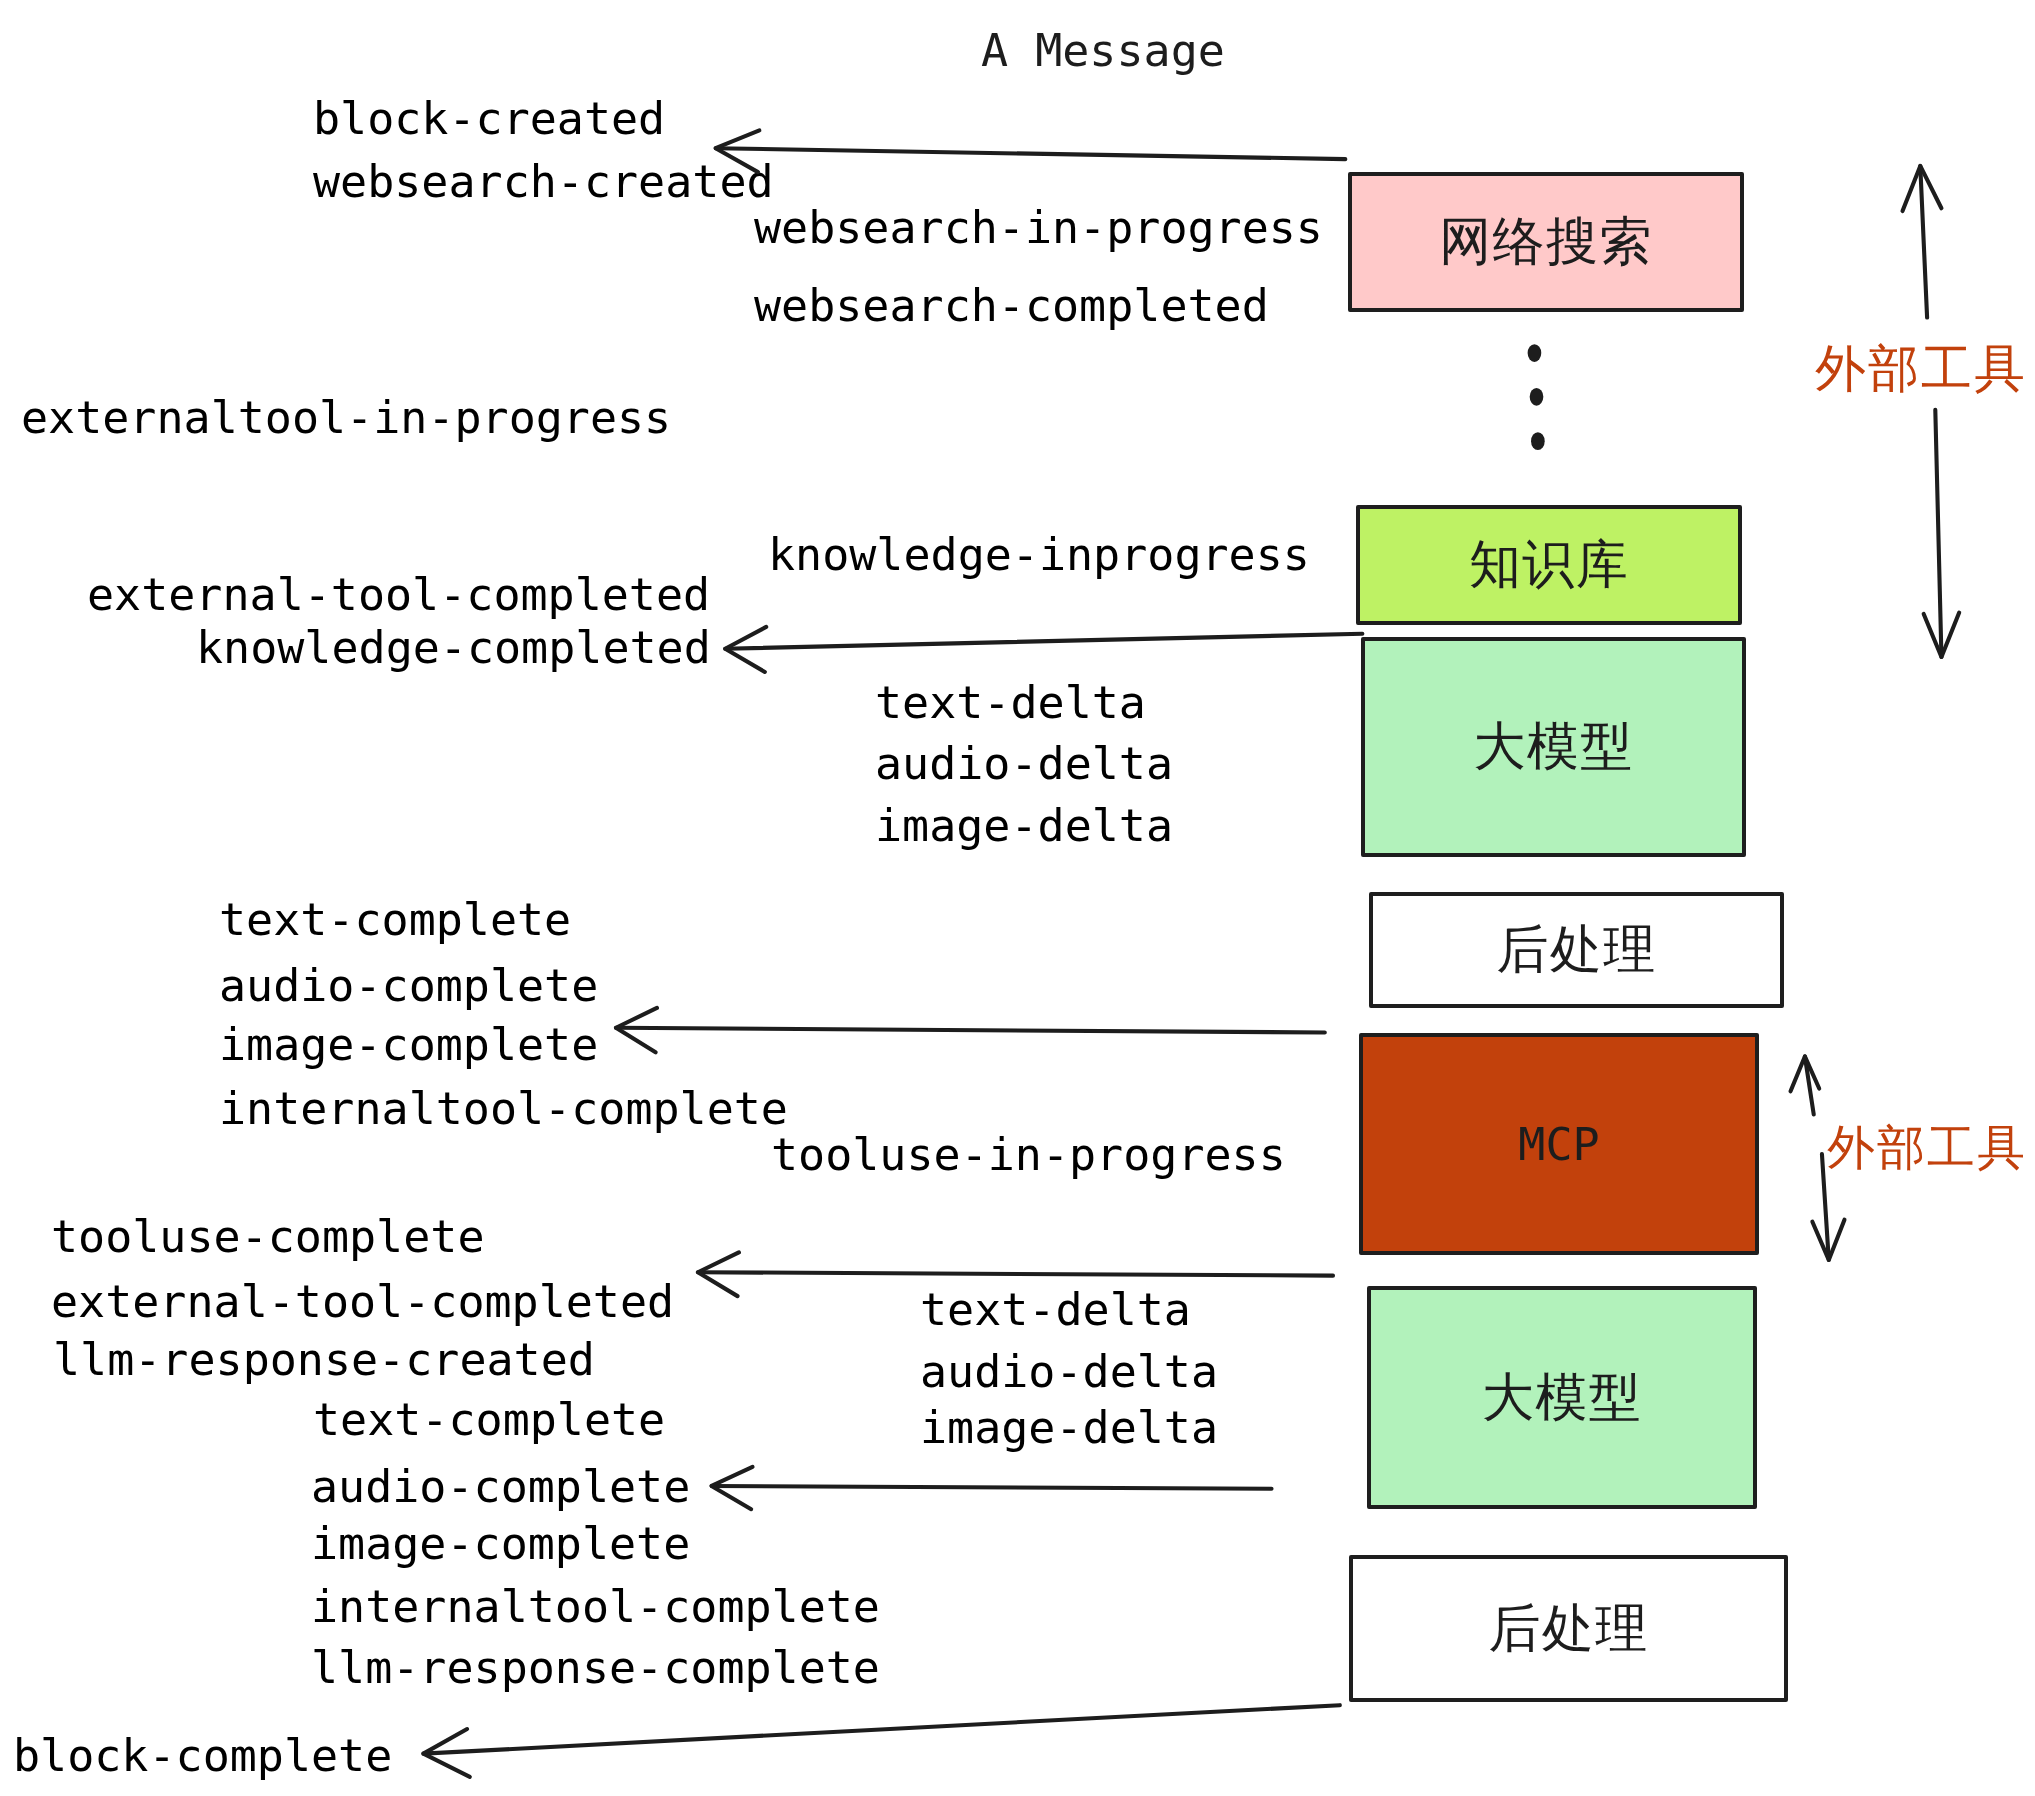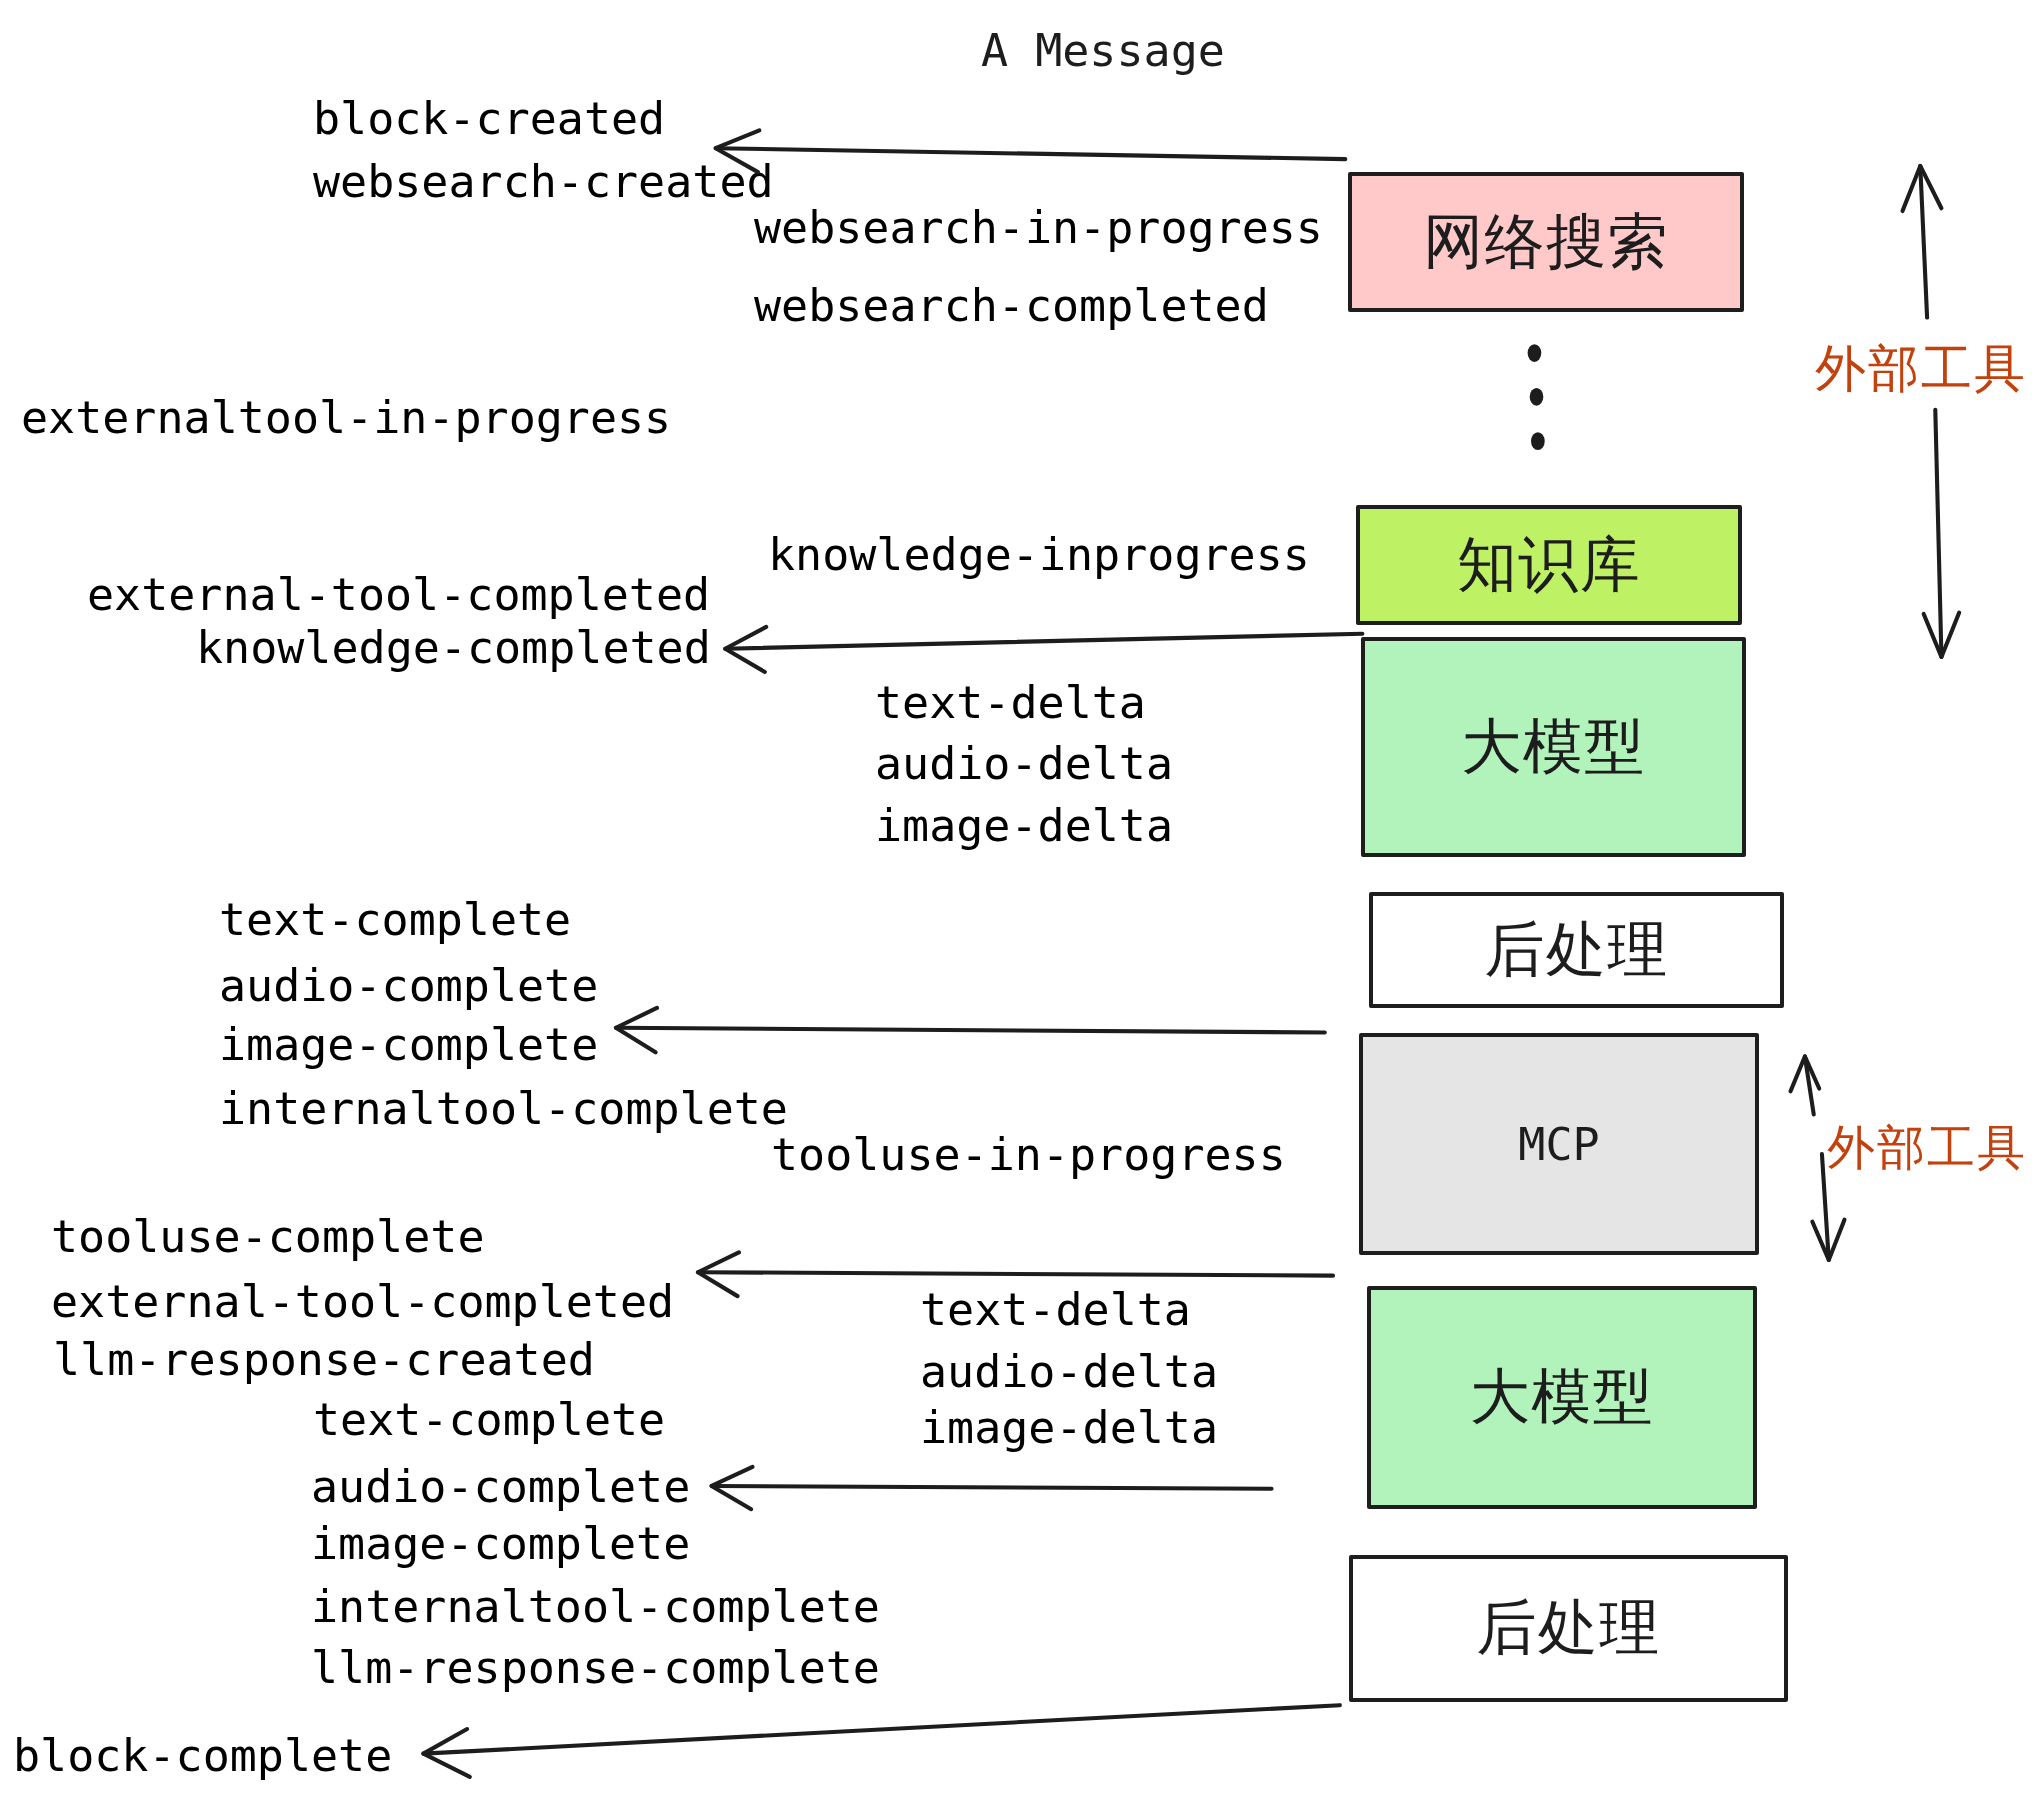--- a/index.html
+++ b/index.html
@@ -11,21 +11,21 @@
     position:absolute;left:981px;top:26px;
     font:45px/1.1 "DejaVu Sans Mono", monospace;white-space:pre;
   }
   .event{
     position:absolute;font:45px/1 "DejaVu Sans Mono", monospace;
     white-space:pre;color:#000000;
   }
   .box{
     position:absolute;border:4.8px solid #1e1e1e;border-radius:2px;
     display:flex;align-items:center;justify-content:center;
-    font-family:Liberation Serif, serif;font-size:60px;color:#1d1d1d;
+    font-family:Liberation Serif, serif;font-size:52px;color:#1d1d1d;
     box-sizing:border-box;letter-spacing:1.4px;
   }
   .box.mono-label{font-family:"DejaVu Sans Mono", monospace;font-size:45px;letter-spacing:0;}
   .side-label{
     position:absolute;font-family:"DejaVu Sans", sans-serif;color:#c2410c;
     white-space:pre;letter-spacing:2px;text-align:center;
   }
   .side-label.first{left:1815px;top:335px;font-size:51px;}
   .side-label.second{left:1827px;top:1116px;font-size:48px;}
   svg.overlay{position:absolute;left:0;top:0;pointer-events:none;}
@@ -61,21 +61,21 @@
 <div class="event" style="left:311px;top:1464px">audio-complete</div>
 <div class="event" style="left:311px;top:1521px">image-complete</div>
 <div class="event" style="left:311px;top:1584px">internaltool-complete</div>
 <div class="event" style="left:311px;top:1645px">llm-response-complete</div>
 <div class="event" style="left:13px;top:1733px">block-complete</div>
 
 <div class="box" style="left: 1348px; top: 172px; width: 396px; height: 140px; background: rgb(255, 201, 201);">网络搜索</div>
 <div class="box" style="left: 1356px; top: 505px; width: 386px; height: 120px; background: #bef264;">知识库</div>
 <div class="box" style="left: 1361px; top: 637px; width: 385px; height: 220px; background: rgb(178, 242, 187);">大模型</div>
 <div class="box" style="left: 1369px; top: 892px; width: 415px; height: 116px; background: rgb(255, 255, 255);">后处理</div>
-<div class="box mono-label" style="left: 1359px; top: 1033px; width: 400px; height: 222px; background: #e5e5e5;">MCP</div>
+<div class="box mono-label" style="left: 1359px; top: 1033px; width: 400px; height: 222px; background: #c2410c;">MCP</div>
 <div class="box" style="left: 1367px; top: 1286px; width: 390px; height: 223px; background: rgb(178, 242, 187);">大模型</div>
 <div class="box" style="left: 1349px; top: 1555px; width: 439px; height: 147px; background: rgb(255, 255, 255);">后处理</div>
 
 <div class="side-label first">外部工具</div>
 <div class="side-label second">外部工具</div>
 
 <svg class="overlay" width="2035" height="1796" viewBox="0 0 2980 2630" stroke="#1d1d1d" stroke-width="6" fill="none" stroke-linecap="round" stroke-linejoin="round">
 
   <g>
     <path d="M1970,233 L1048,217"></path>

